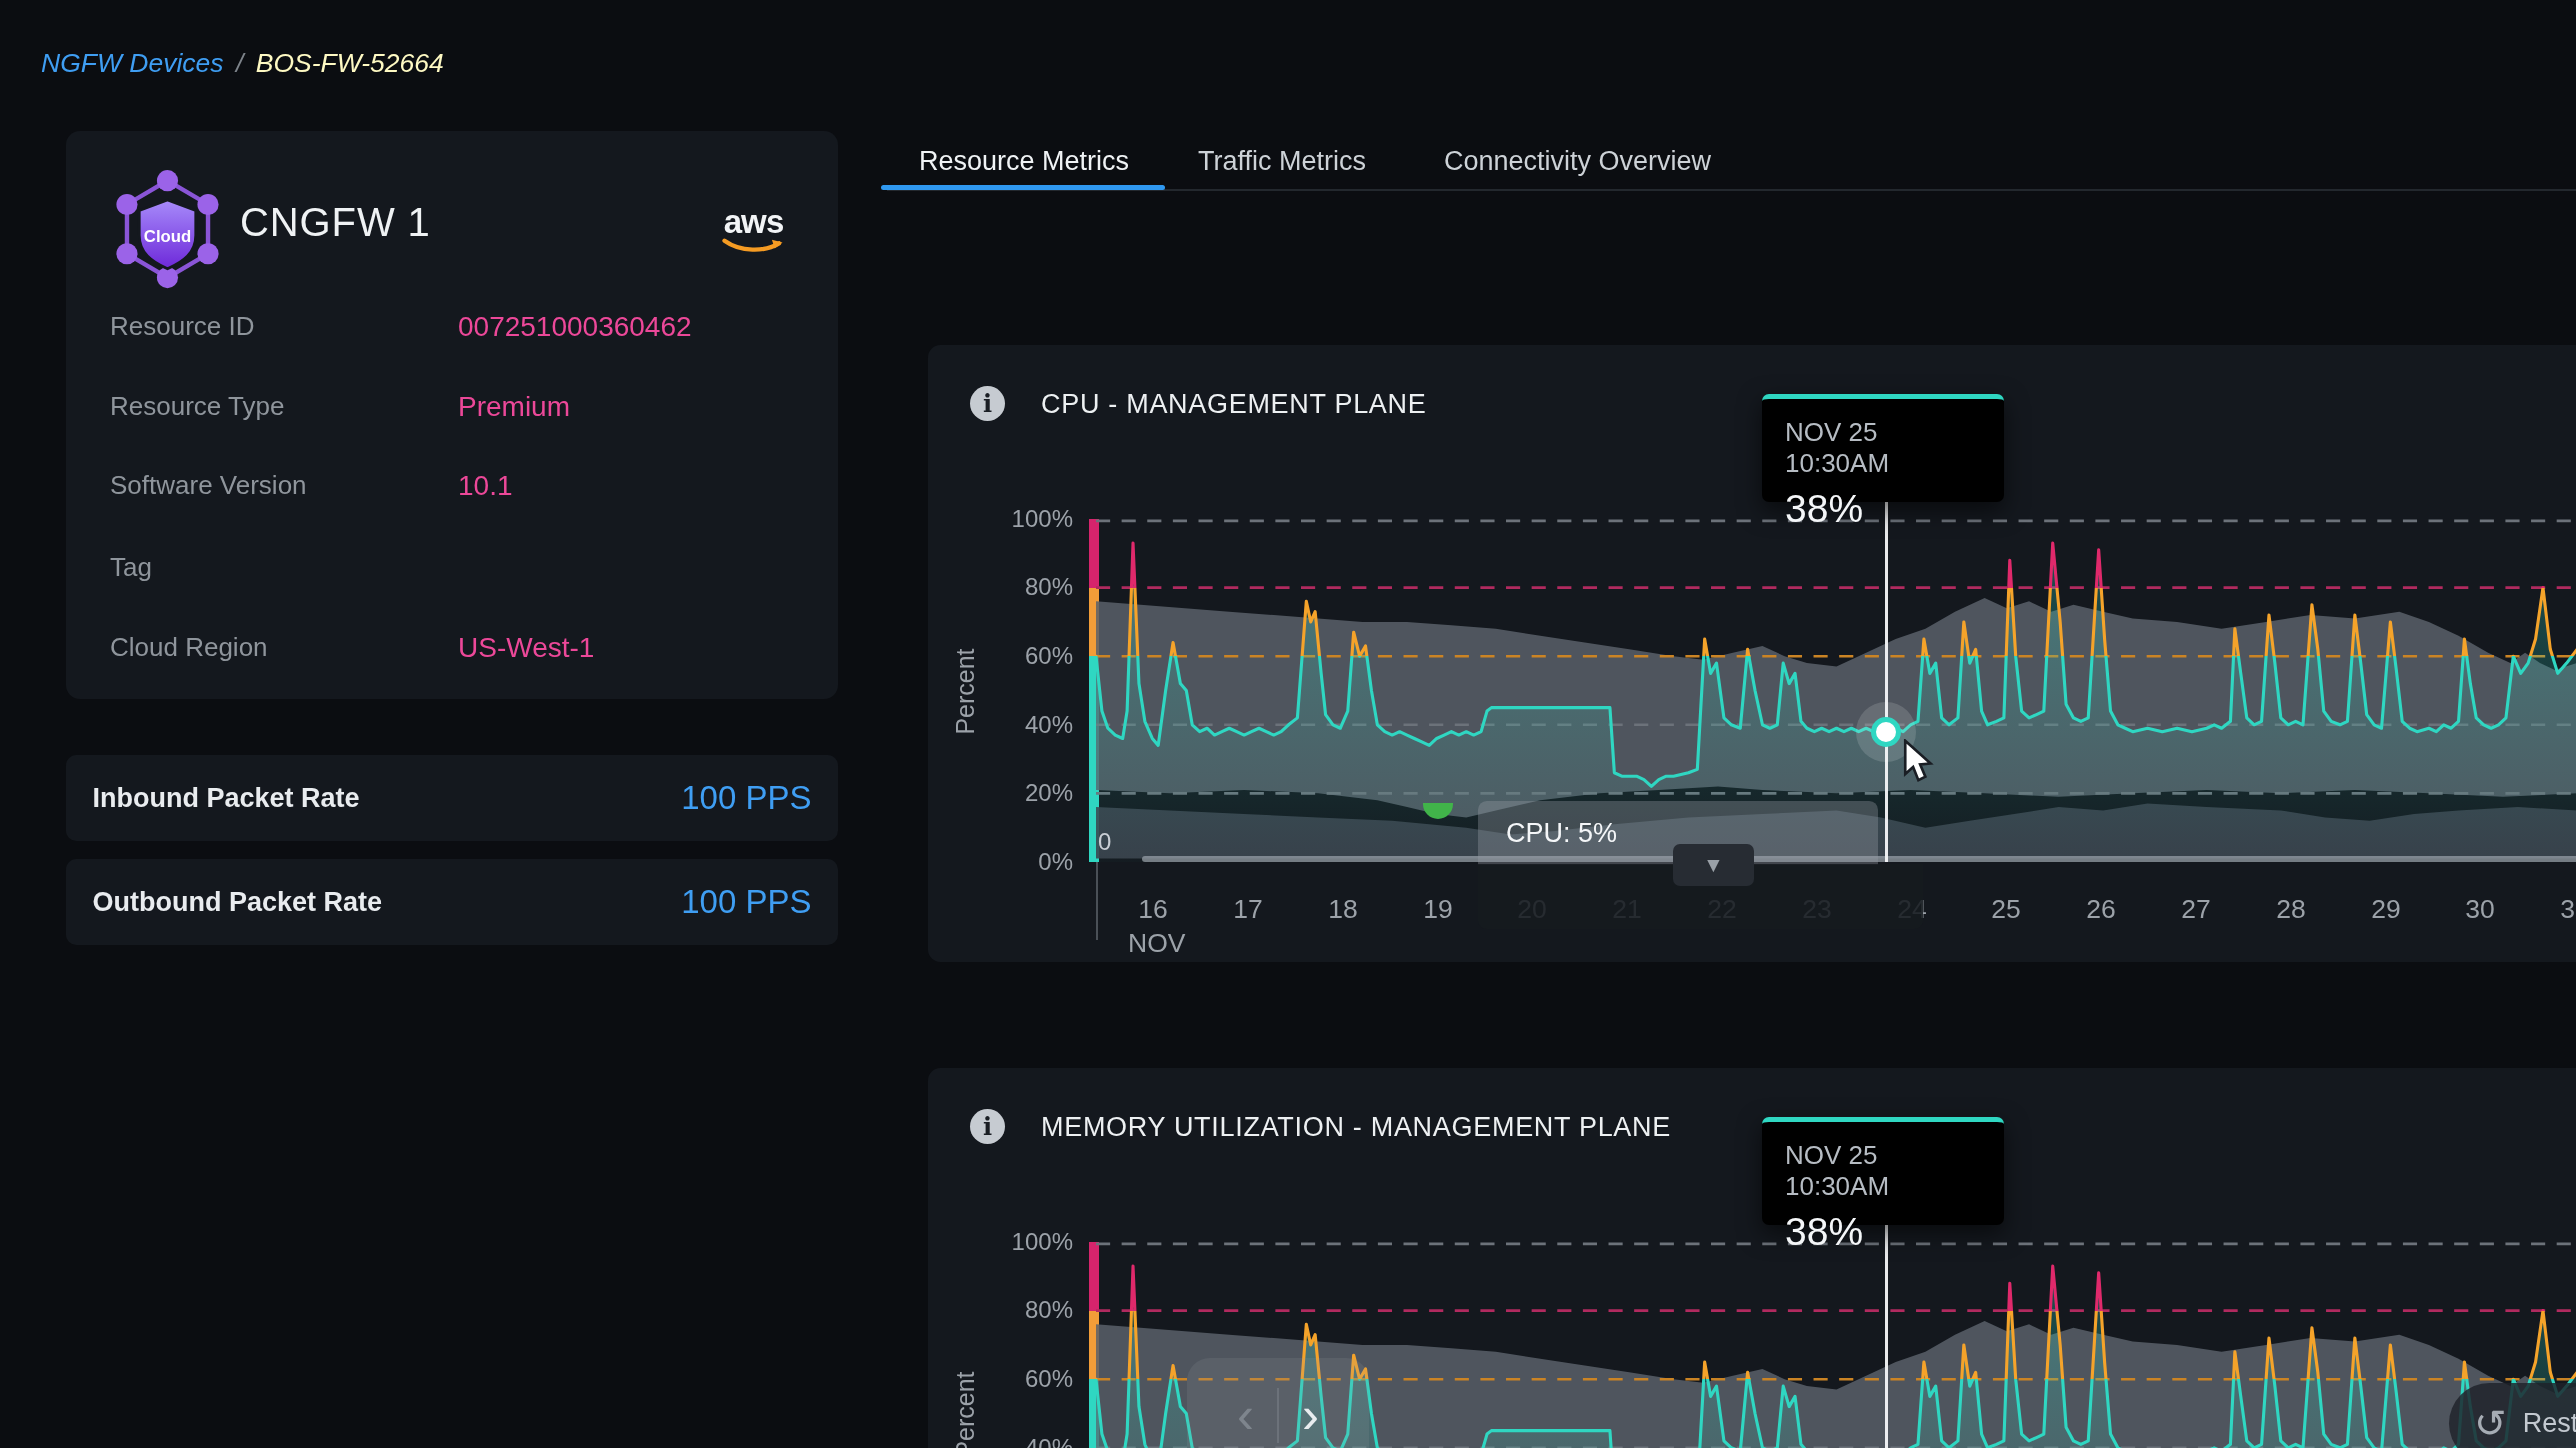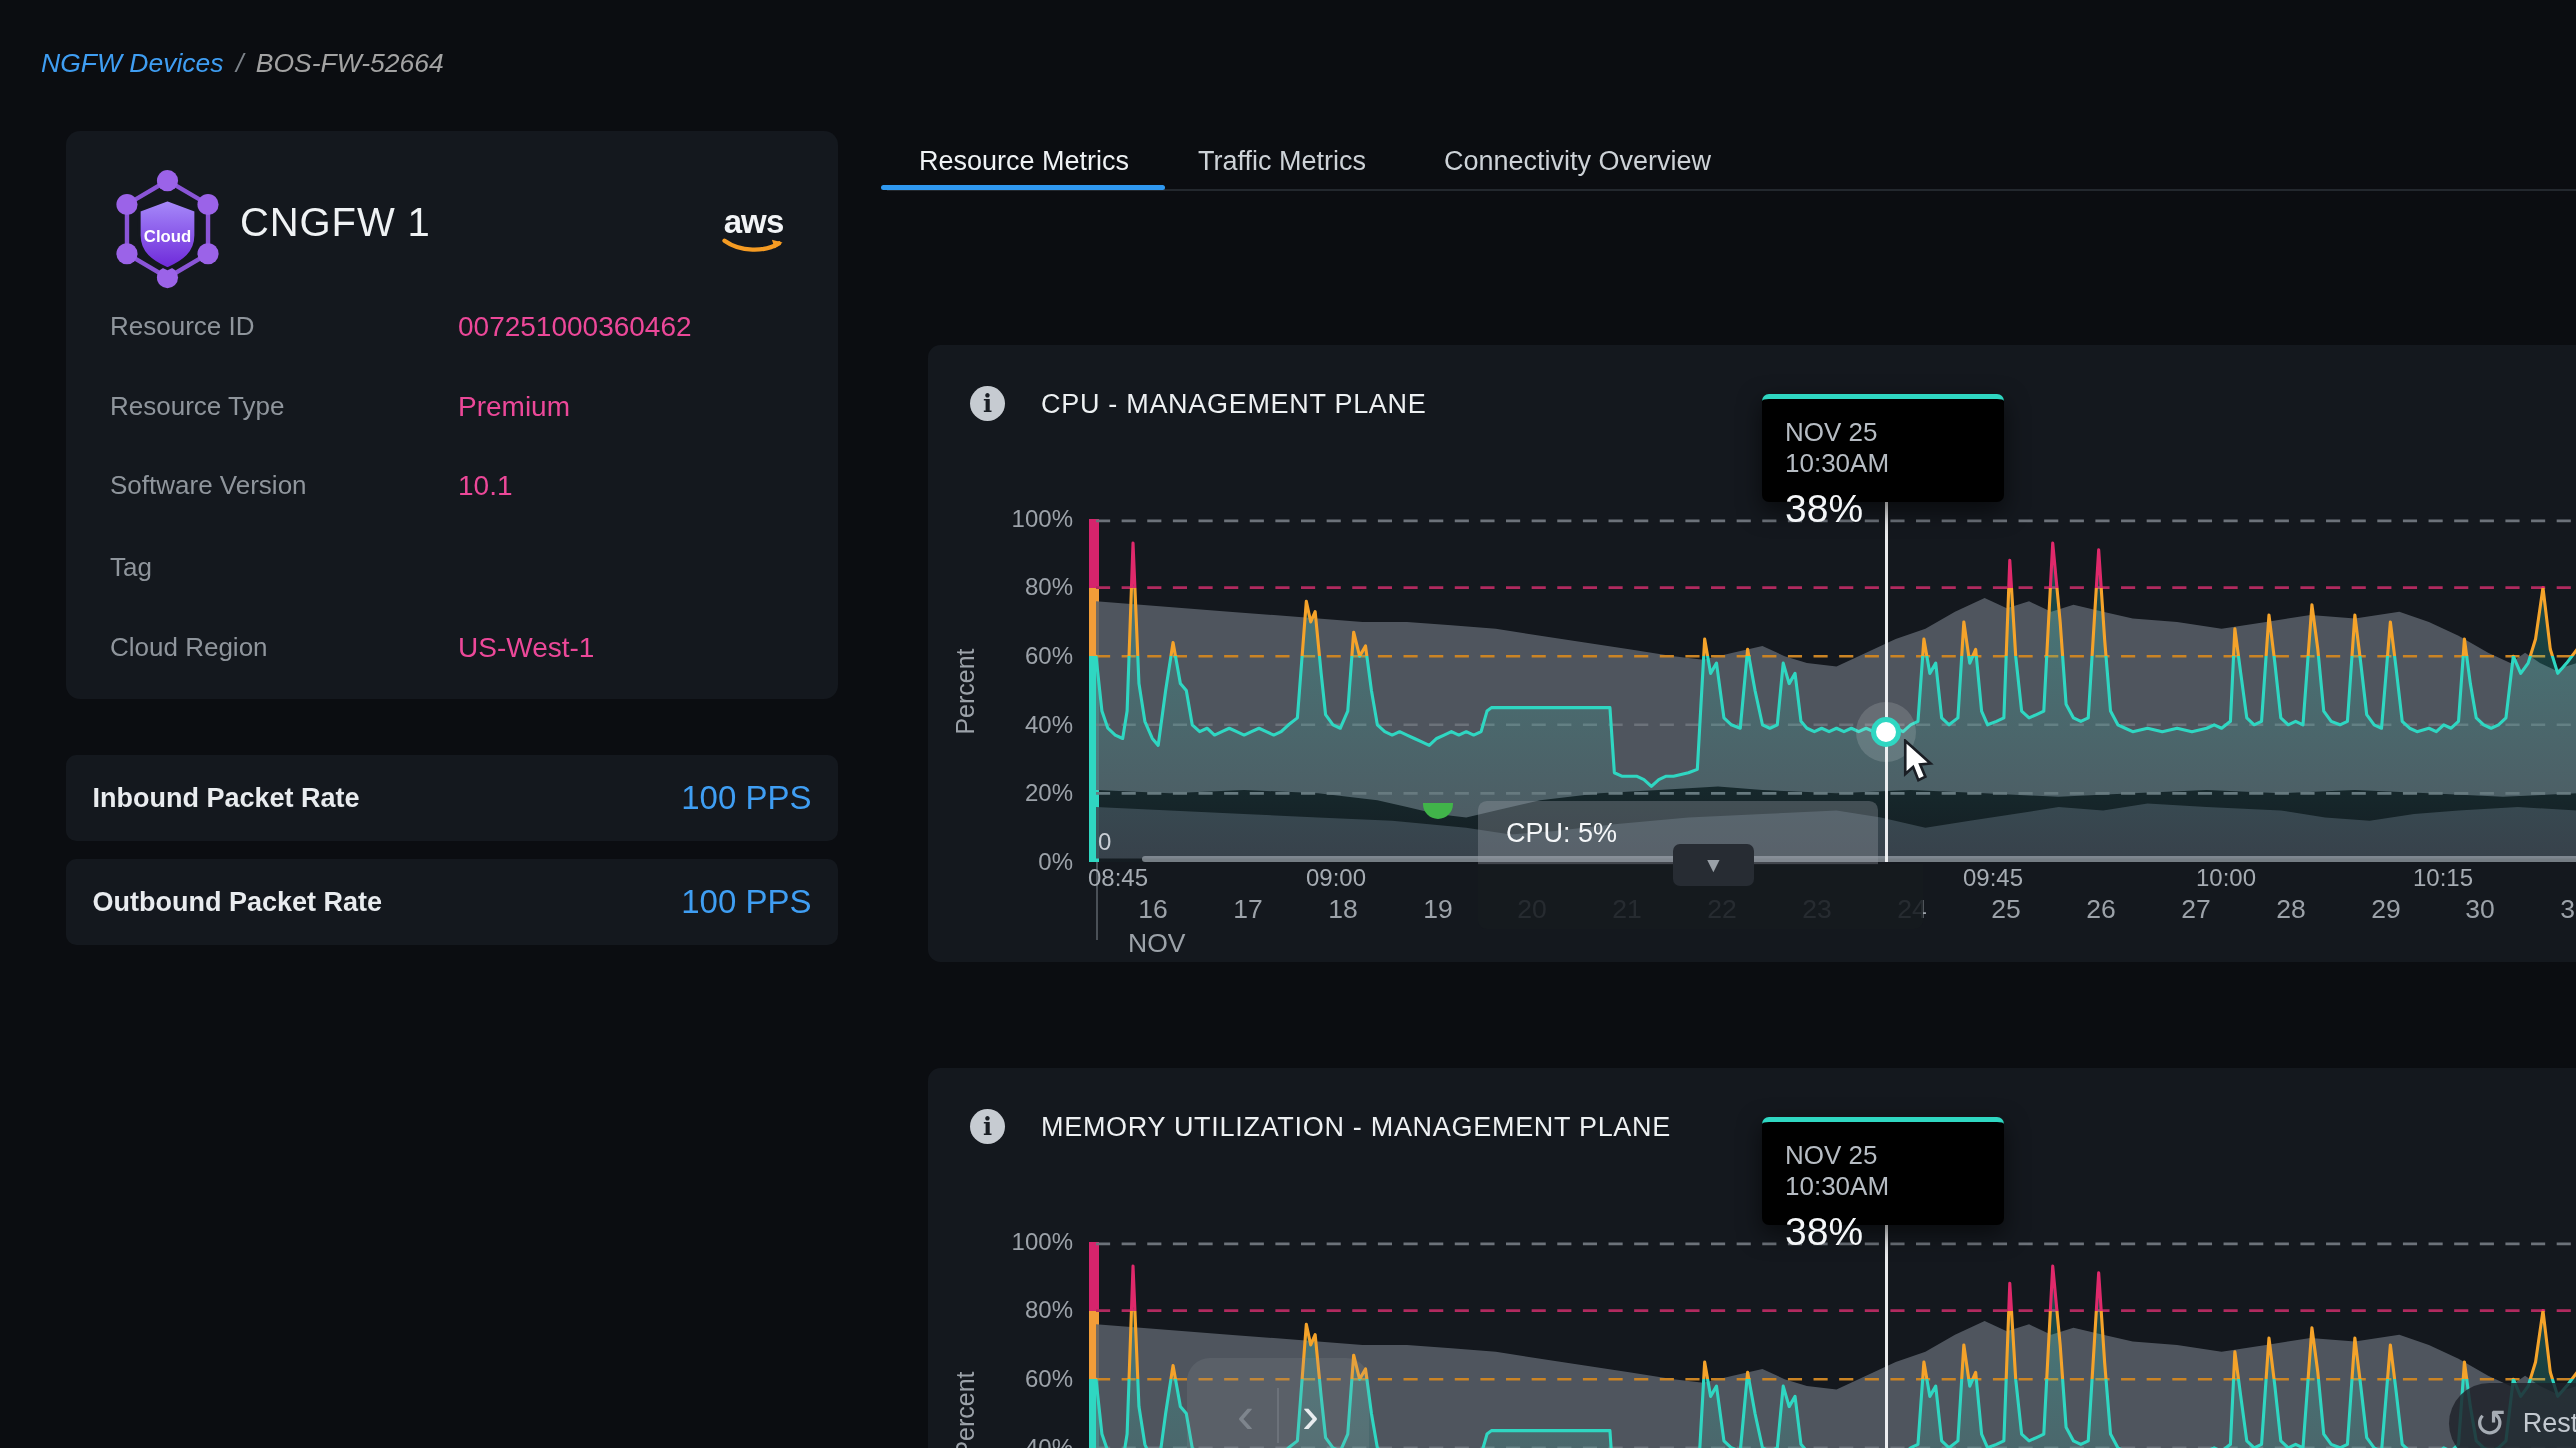--- a/index.html
+++ b/index.html
@@ -4,21 +4,21 @@
 <style>
   * { margin:0; padding:0; box-sizing:border-box; }
   html,body { width:2576px; height:1449px; overflow:hidden; background:#0B0D11;
     font-family:"Liberation Sans","DejaVu Sans",sans-serif; color:#E6E9EC; }
   #app { position:absolute; inset:0; }
   .abs { position:absolute; }
 
   
   .crumb-link { color:#3F9EF3; font-size:26.5px; cursor:pointer; }
   .crumb-sep { color:#7E848B; font-size:26.5px; padding:0 12.4px; }
-  .crumb-cur { color:#a3a3a3; font-size:26.5px; }
+  .crumb-cur { color:#fef9c3; font-size:26.5px; }
 
   
   .panel { background:#14181E; border-radius:14px; }
 
   .dev-title { font-size:40px; color:#EFF2F4; letter-spacing:0.9px; }
   .field-label { color:#8F959C; font-size:26px; }
   .field-value { color:#ec4899; font-size:28px;margin-left:28px; }
   .chip { display:inline-block; background:#333D46; color:#CBD3DA; font-size:25px;
           padding:9.7px 17.7px; border-radius:5.3px; margin-right:14px; }
 
@@ -198,27 +198,20 @@
         <line x1="0" x2="1676" y1="155.2" y2="155.2" stroke="#CB8424" stroke-width="3" stroke-dasharray="16 13"></line>
         <line x1="0" x2="1676" y1="232.8" y2="232.8" stroke="#6C727A" stroke-width="3" stroke-dasharray="16 13"></line>
         <line x1="0" x2="1676" y1="310.4" y2="310.4" stroke="#6C727A" stroke-width="3" stroke-dasharray="16 13"></line>
         <polygon points="0.0,155.2 6.7,217.3 13.4,236.7 21.8,244.4 30.2,248.3 35.2,217.3 41.9,27.2 48.6,186.2 55.3,228.9 63.7,248.3 70.4,256.1 78.8,194.0 87.2,139.7 95.5,186.2 102.2,194.0 108.9,232.8 117.3,240.6 125.7,236.7 134.1,244.4 142.5,240.6 150.8,236.7 159.2,240.6 167.6,244.4 176.0,240.6 184.4,236.7 192.7,240.6 201.1,244.4 209.5,240.6 217.9,232.8 227.9,225.0 238.0,93.1 243.0,116.4 248.0,104.8 254.8,174.6 259.8,221.2 268.2,232.8 276.5,236.7 284.9,217.3 291.6,128.0 298.3,155.2 305.0,143.6 311.7,194.0 318.4,232.8 326.8,240.6 335.2,244.4 343.6,240.6 352.0,244.4 360.3,248.3 368.7,252.2 377.1,256.1 385.5,248.3 393.9,244.4 402.2,240.6 410.6,244.4 419.0,240.6 427.4,244.4 435.8,240.6 442.5,217.3 447.5,213.4 581.6,213.4 586.6,287.1 595.0,291.0 611.7,291.0 620.1,294.9 628.5,302.6 636.9,294.9 645.3,291.0 653.6,291.0 670.4,287.1 680.5,283.2 688.8,135.8 695.5,174.6 702.2,163.0 710.6,225.0 719.0,232.8 729.1,236.7 737.4,147.4 745.8,194.0 754.2,232.8 762.6,236.7 771.0,232.8 777.7,163.0 784.4,186.2 791.1,174.6 797.8,228.9 804.5,236.7 812.9,240.6 821.2,236.7 829.6,240.6 838.0,236.7 846.4,240.6 854.8,236.7 863.1,240.6 871.5,236.7 879.9,240.6 895.0,240.6 905.0,236.7 913.4,240.6 921.8,232.8 930.2,228.9 936.9,135.8 943.6,174.6 950.3,163.0 957.0,225.0 965.4,232.8 975.4,225.0 982.1,116.4 988.8,163.0 995.5,147.4 1002.2,217.3 1009.0,232.8 1019.0,228.9 1027.4,225.0 1034.1,46.6 1040.8,155.2 1047.5,217.3 1055.9,225.0 1064.3,221.2 1072.6,217.3 1082.7,27.2 1091.1,116.4 1097.8,209.5 1106.2,225.0 1114.5,228.9 1122.9,225.0 1134.7,34.9 1141.4,135.8 1148.1,217.3 1156.4,232.8 1164.8,236.7 1173.2,240.6 1190.0,236.7 1206.7,240.6 1223.5,236.7 1240.2,240.6 1257.0,236.7 1265.4,232.8 1273.8,236.7 1283.8,228.9 1288.8,124.2 1295.5,174.6 1302.3,225.0 1310.6,232.8 1319.0,228.9 1327.4,108.6 1334.1,163.0 1340.8,225.0 1349.2,232.8 1357.6,228.9 1365.9,232.8 1376.0,97.0 1382.7,147.4 1389.4,217.3 1397.8,228.9 1407.8,232.8 1416.2,228.9 1424.6,108.6 1431.3,163.0 1438.0,221.2 1446.4,232.8 1454.8,236.7 1464.8,116.4 1471.5,170.7 1478.2,228.9 1486.6,236.7 1495.0,240.6 1508.4,236.7 1516.8,240.6 1525.2,232.8 1533.5,236.7 1541.9,228.9 1548.6,135.8 1555.3,186.2 1562.0,225.0 1570.4,232.8 1578.8,236.7 1587.2,232.8 1595.6,225.0 1603.9,155.2 1612.3,174.6 1620.7,163.0 1629.1,135.8 1637.5,77.6 1645.8,147.4 1654.2,174.6 1664.3,163.0 1676.0,147.4 1676,388 0,388" fill="url(#ag0)"></polygon>
         <polyline points="0.0,155.2 6.7,217.3 13.4,236.7 21.8,244.4 30.2,248.3 35.2,217.3 41.9,27.2 48.6,186.2 55.3,228.9 63.7,248.3 70.4,256.1 78.8,194.0 87.2,139.7 95.5,186.2 102.2,194.0 108.9,232.8 117.3,240.6 125.7,236.7 134.1,244.4 142.5,240.6 150.8,236.7 159.2,240.6 167.6,244.4 176.0,240.6 184.4,236.7 192.7,240.6 201.1,244.4 209.5,240.6 217.9,232.8 227.9,225.0 238.0,93.1 243.0,116.4 248.0,104.8 254.8,174.6 259.8,221.2 268.2,232.8 276.5,236.7 284.9,217.3 291.6,128.0 298.3,155.2 305.0,143.6 311.7,194.0 318.4,232.8 326.8,240.6 335.2,244.4 343.6,240.6 352.0,244.4 360.3,248.3 368.7,252.2 377.1,256.1 385.5,248.3 393.9,244.4 402.2,240.6 410.6,244.4 419.0,240.6 427.4,244.4 435.8,240.6 442.5,217.3 447.5,213.4 581.6,213.4 586.6,287.1 595.0,291.0 611.7,291.0 620.1,294.9 628.5,302.6 636.9,294.9 645.3,291.0 653.6,291.0 670.4,287.1 680.5,283.2 688.8,135.8 695.5,174.6 702.2,163.0 710.6,225.0 719.0,232.8 729.1,236.7 737.4,147.4 745.8,194.0 754.2,232.8 762.6,236.7 771.0,232.8 777.7,163.0 784.4,186.2 791.1,174.6 797.8,228.9 804.5,236.7 812.9,240.6 821.2,236.7 829.6,240.6 838.0,236.7 846.4,240.6 854.8,236.7 863.1,240.6 871.5,236.7 879.9,240.6 895.0,240.6 905.0,236.7 913.4,240.6 921.8,232.8 930.2,228.9 936.9,135.8 943.6,174.6 950.3,163.0 957.0,225.0 965.4,232.8 975.4,225.0 982.1,116.4 988.8,163.0 995.5,147.4 1002.2,217.3 1009.0,232.8 1019.0,228.9 1027.4,225.0 1034.1,46.6 1040.8,155.2 1047.5,217.3 1055.9,225.0 1064.3,221.2 1072.6,217.3 1082.7,27.2 1091.1,116.4 1097.8,209.5 1106.2,225.0 1114.5,228.9 1122.9,225.0 1134.7,34.9 1141.4,135.8 1148.1,217.3 1156.4,232.8 1164.8,236.7 1173.2,240.6 1190.0,236.7 1206.7,240.6 1223.5,236.7 1240.2,240.6 1257.0,236.7 1265.4,232.8 1273.8,236.7 1283.8,228.9 1288.8,124.2 1295.5,174.6 1302.3,225.0 1310.6,232.8 1319.0,228.9 1327.4,108.6 1334.1,163.0 1340.8,225.0 1349.2,232.8 1357.6,228.9 1365.9,232.8 1376.0,97.0 1382.7,147.4 1389.4,217.3 1397.8,228.9 1407.8,232.8 1416.2,228.9 1424.6,108.6 1431.3,163.0 1438.0,221.2 1446.4,232.8 1454.8,236.7 1464.8,116.4 1471.5,170.7 1478.2,228.9 1486.6,236.7 1495.0,240.6 1508.4,236.7 1516.8,240.6 1525.2,232.8 1533.5,236.7 1541.9,228.9 1548.6,135.8 1555.3,186.2 1562.0,225.0 1570.4,232.8 1578.8,236.7 1587.2,232.8 1595.6,225.0 1603.9,155.2 1612.3,174.6 1620.7,163.0 1629.1,135.8 1637.5,77.6 1645.8,147.4 1654.2,174.6 1664.3,163.0 1676.0,147.4" fill="none" stroke="url(#lg0)" stroke-width="3.5" stroke-linejoin="round" stroke-linecap="round"></polyline>
       </svg>
 
     <div class="abs axis-bar" style="left:214px; top:511px; width:1491px; height:6.2px;"></div>
     <div class="abs origin-label" style="left:170px; top:483px;">0</div>
     <div class="abs" style="left:168px; top:517px; width:1.8px; height:78px; background:#4A5057;"></div>
-    <div class="abs time-labels" style="left:168px; top:519px; width:1481px; height:30px;">
-        <span class="x-tick" style="left: 22px;">08:45</span>
-        <span class="x-tick" style="left: 240px;">09:00</span>
-        <span class="x-tick" style="left: 897px;">09:45</span>
-        <span class="x-tick" style="left: 1130px;">10:00</span>
-        <span class="x-tick" style="left: 1347px;">10:15</span>
-      </div>
     <div class="abs day-labels" style="left:168px; top:549px; width:1481px; height:32px;">
         <span class="day-tick" style="left: 57px;">16</span>
         <span class="day-tick" style="left: 152px;">17</span>
         <span class="day-tick" style="left: 247px;">18</span>
         <span class="day-tick" style="left: 342px;">19</span>
         <span class="day-tick" style="left: 436px;">20</span>
         <span class="day-tick" style="left: 531px;">21</span>
         <span class="day-tick" style="left: 626px;">22</span>
         <span class="day-tick" style="left: 721px;">23</span>
         <span class="day-tick" style="left: 816px;">24</span>

